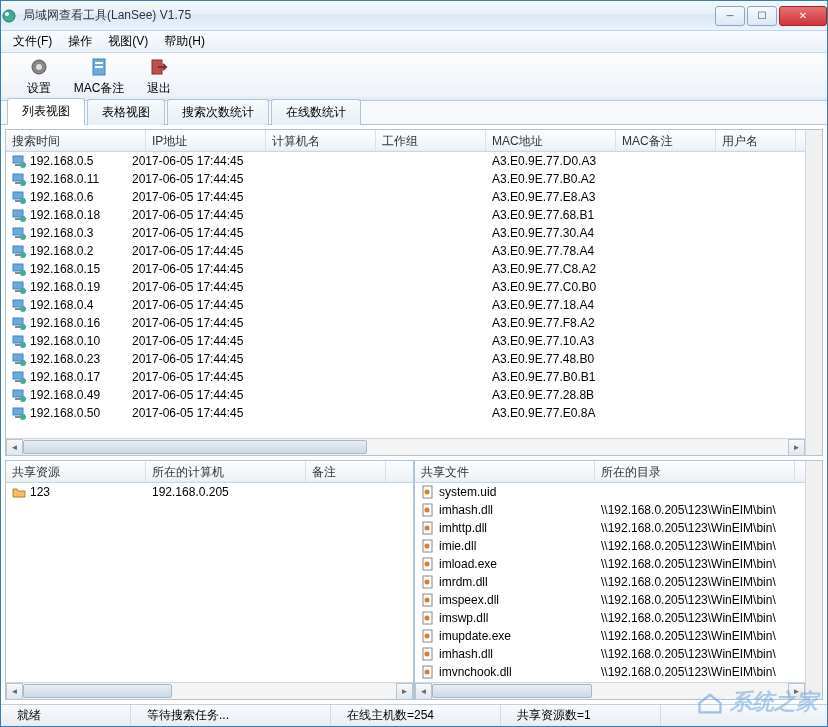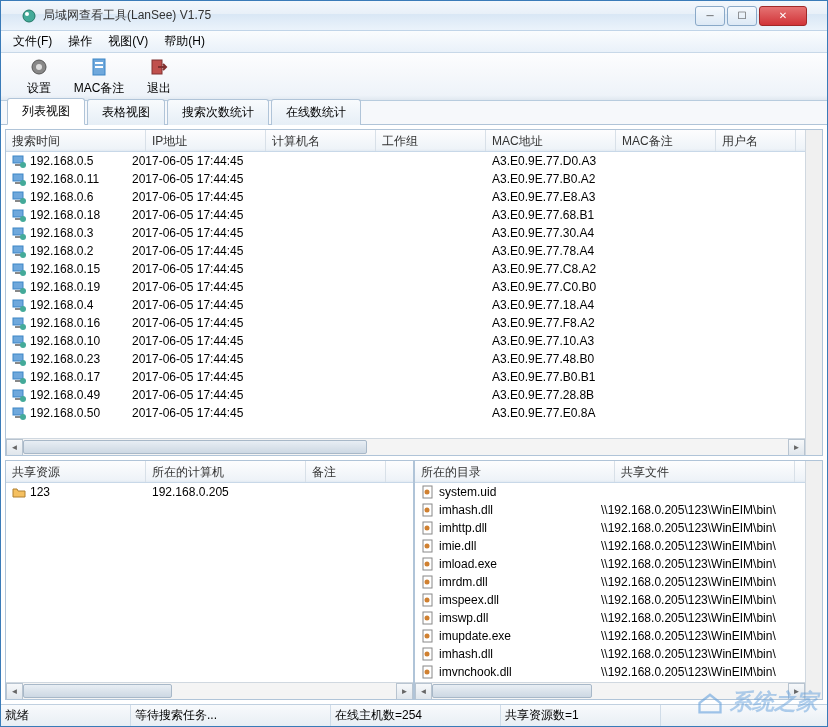--- a/index.html
+++ b/index.html
@@ -1,18 +1,18 @@
 <!DOCTYPE html>
 <html><head>
 <meta charset="utf-8">
 <style>
 * { box-sizing: border-box; margin: 0; padding: 0; }
 body { font-family: "Microsoft YaHei", "SimSun", Tahoma, sans-serif; font-size: 12px; background: #fff; overflow: hidden; }
 .window { width: 828px; height: 727px; border: 1px solid #3a7bb8; background: #f0f0f0; display: flex; flex-direction: column; }
-.titlebar { height: 30px; background: linear-gradient(to bottom, #f3f7fc 0%, #e8f0f8 45%, #d9e7f5 46%, #ebf3fb 100%); display: flex; align-items: center; padding: 0 20px; border-bottom: 1px solid #c0d4e8; justify-content: space-between; }
+.titlebar { height: 30px; background: linear-gradient(to bottom, #f3f7fc 0%, #e8f0f8 45%, #d9e7f5 46%, #ebf3fb 100%); display: flex; align-items: center; padding: 0 0; border-bottom: 1px solid #c0d4e8; justify-content: space-between; }
 .titlebar-icon { width: 16px; height: 16px; margin-right: 6px; }
 .titlebar-text { flex: 1; color: #333; font-size: 12px; }
 .win-buttons { display: flex; gap: 0; }
 .win-btn { width: 30px; height: 20px; border: 1px solid #8aa9c8; background: linear-gradient(to bottom, #f5f9fd, #dde9f5); display:flex; align-items:center; justify-content:center; font-size:10px; color:#444; border-radius:3px; margin-left:2px; }
 .win-btn.close { width: 48px; background: linear-gradient(to bottom, #e57373, #d13438); color:#fff; border-color:#a02828; }
 .menubar { height: 22px; background: linear-gradient(to bottom, #fafcfe, #e9f1f9); border-bottom:1px solid #c8d8e8; display:flex; align-items:center; padding:0 4px; }
 .menu-item { padding: 2px 8px; cursor:default; }
 .toolbar { height: 48px; background: linear-gradient(to bottom, #fdfdfe, #eef3f9 90%, #e0e8f0); border-bottom:1px solid #b8ccde; display:flex; align-items:center; padding:2px 8px; }
 .tool-btn { width:60px; height:44px; display:flex; flex-direction:column; align-items:center; justify-content:center; font-size:12px; cursor:default; border:1px solid transparent; border-radius:3px; }
 .tool-icon { width:22px; height:22px; margin-bottom:2px; display:flex; align-items:center; justify-content:center; }
@@ -30,21 +30,21 @@
 .list-body { flex:1; overflow:auto; }
 .list-row { display:flex; height:18px; align-items:center; }
 .list-cell { padding:1px 6px; font-size:12px; white-space:nowrap; overflow:hidden; display:flex; align-items:center; }
 .row-icon { width:14px; height:14px; margin-right:4px; flex-shrink:0; }
 .hscroll { height:17px; background:#f0f0f0; border-top:1px solid #d0d8e0; position:relative; }
 .hscroll-track { position:absolute; left:17px; right:17px; top:0; bottom:0; background:#f4f4f4; }
 .hscroll-thumb { position:absolute; top:1px; bottom:1px; background:linear-gradient(to bottom,#e8eef4,#cdd8e3); border:1px solid #a8b8c8; border-radius:2px; }
 .hscroll-btn { position:absolute; width:17px; height:17px; top:0; background:linear-gradient(to bottom,#f6f8fa,#e0e6ec); border:1px solid #b8c4d0; display:flex; align-items:center; justify-content:center; font-size:8px; color:#666; }
 .vscroll { width:17px; background:#f0f0f0; border-left:1px solid #d0d8e0; }
 .statusbar { height:22px; background:linear-gradient(to bottom,#f8fafc,#e8eef4); border-top:1px solid #c0d0e0; display:flex; align-items:center; font-size:12px; }
-.status-cell { padding:0 4px; border-right:1px solid #d0dce8; height:100%; display:flex; align-items:center; }
+.status-cell { padding:0 16px; border-right:1px solid #d0dce8; height:100%; display:flex; align-items:center; }
 .watermark { position:absolute; right:10px; bottom:10px; font-size:22px; color:rgba(100,160,220,0.5); font-weight:bold; pointer-events:none; font-style:italic; }
 .watermark-icon { display:inline-block; width:28px; height:28px; vertical-align:middle; }
 .body-with-scroll { display:flex; flex:1; overflow:hidden; }
 .body-main { flex:1; display:flex; flex-direction:column; overflow:hidden; }
 </style>
 </head>
 <body>
 
 <div class="window">
 
@@ -398,22 +398,22 @@
           <div class="hscroll-track">
               <div class="hscroll-thumb" style="left:0;width:40%"></div>
             </div>
           <div class="hscroll-btn" style="right:0">►</div>
         </div>
       </div>
       <div class="pane bottom-right">
         <div class="body-with-scroll">
           <div class="body-main">
             <div class="list-header" id="fileHeader">
+                <div class="list-header-cell" style="width: 180px;">共享文件</div>
                 <div class="list-header-cell" style="width: 200px;">所在的目录</div>
-                <div class="list-header-cell" style="width: 180px;">共享文件</div>
               </div>
             <div class="list-body" id="fileBody">
                 <div class="list-row">
                   <div class="list-cell" style="width:180px">
                     <svg class="row-icon" viewBox="0 0 14 14">
                       <rect x="2" y="1" width="9" height="12" fill="#fff" stroke="#888"></rect>
                       <circle cx="6" cy="7" r="2.5" fill="#d08030"></circle>
                     </svg>
                     <span>system.uid</span>
                   </div>

